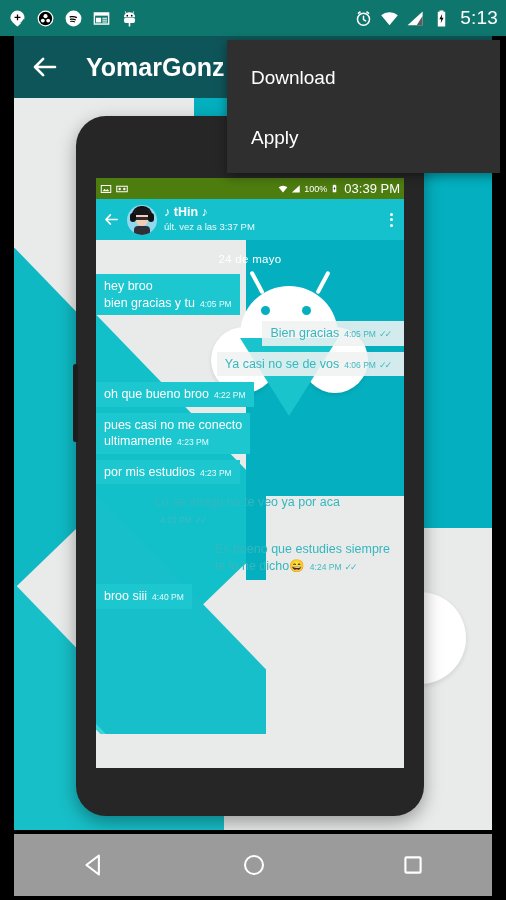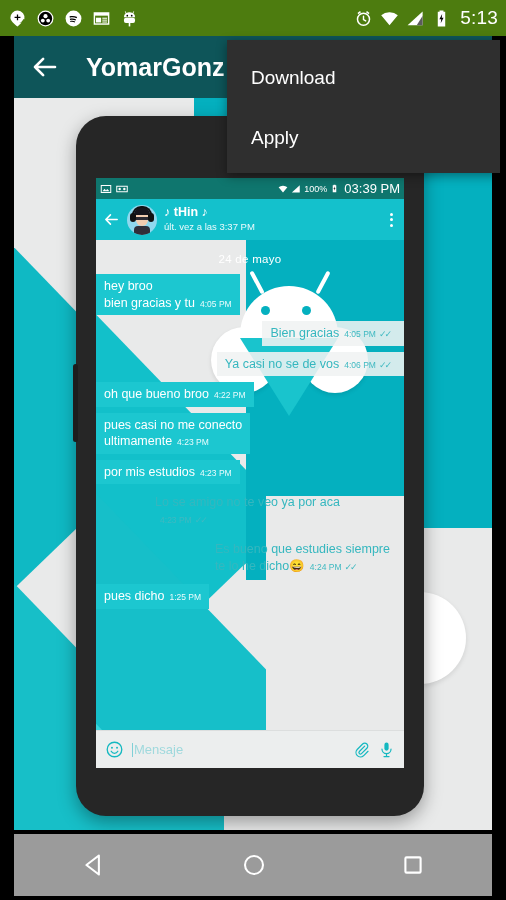--- a/index.html
+++ b/index.html
@@ -7,21 +7,21 @@
     width:506px; height:900px;
     background:#000;
     font-family:"Liberation Sans", sans-serif;
     overflow:hidden;
   }
   #screen { position:relative; width:506px; height:900px; background:#000; overflow:hidden; }
 
   
   .sysbar {
     position:absolute; left:0; top:0; width:506px; height:36px;
-    background:#4d7c0f; display:flex; align-items:center;
+    background:#0f766e; display:flex; align-items:center;
     padding:0 8px;
   }
   .sysbar .left { display:flex; align-items:center; gap:9px; }
   .sysbar .right { margin-left:auto; display:flex; align-items:center; gap:7px; }
   .sysicon { width:19px; height:19px; display:block; }
   .sysclock { color:#fff; font-size:19px; font-weight:400; letter-spacing:.2px; margin-left:2px; }
 
   
   .appbar {
     position:absolute; left:14px; top:36px; width:478px; height:62px;
@@ -86,21 +86,21 @@
   .btn-side { position:absolute; left:-3px; width:5px; background:#1d1d1d; border-radius:3px; }
   .btn-side.v { top:248px; height:78px; }
 
   .pscreen {
     position:absolute; left:20px; top:62px; width:308px; height:590px;
     background:#e9eaea; overflow:hidden;
   }
 
   
   .pstatus {
-    height:21px; background:#0f766e; display:flex; align-items:center; padding:0 4px; color:#fff;
+    height:21px; background:#4d7c0f; display:flex; align-items:center; padding:0 4px; color:#fff;
   }
   .pstatus .l { display:flex; align-items:center; gap:4px; }
   .pstatus .r { margin-left:auto; display:flex; align-items:center; gap:3px; }
   .pstatus .pct { font-size:9px; }
   .pstatus .clk { font-size:13px; margin-left:2px; }
 
   
   .chathdr {
     height:41px; background:#14c1cc; display:flex; align-items:center; padding:0 7px; gap:7px;
   }
@@ -385,42 +385,26 @@
                   <div class="bub in"><span class="txt">por mis estudios</span><span class="meta"><span>4:23 PM</span></span></div>
                 </div>
                 <div class="row out">
                   <div class="bub out ghost"><span class="txt">Lo se amigo no te veo ya por aca</span><span class="meta"><span>4:23 PM</span><span class="tick">✓✓</span></span></div>
                 </div>
                 <div class="row out">
                   <div class="bub out ghost"><span class="txt">Es bueno que estudies siempre
 te lo he dicho😄</span><span class="meta"><span>4:24 PM</span><span class="tick">✓✓</span></span></div>
                 </div>
                 <div class="row in">
-                  <div class="bub in"><span class="txt">pues dicho</span><span class="meta"><span>1:25 PM</span></span></div>
+                  <div class="bub in"><span class="txt">broo siii</span><span class="meta"><span>4:40 PM</span></span></div>
                 </div>
               </div>
           </div>
         </div>
 
-        <div class="composer">
-          <svg width="19" height="19" viewBox="0 0 24 24">
-            <circle cx="12" cy="12" r="9.2" fill="none" stroke="#14b8c0" stroke-width="1.7"></circle>
-            <circle cx="8.8" cy="9.8" r="1.2" fill="#14b8c0"></circle>
-            <circle cx="15.2" cy="9.8" r="1.2" fill="#14b8c0"></circle>
-            <path d="M7.8 14.2c1 1.8 2.5 2.6 4.2 2.6s3.2-.8 4.2-2.6" stroke="#14b8c0" stroke-width="1.6" fill="none" stroke-linecap="round"></path>
-          </svg>
-          <div class="ph"><span class="cursor"></span><span>Mensaje</span></div>
-          <svg width="17" height="17" viewBox="0 0 24 24">
-            <path d="M16.5 7.2 9 14.8a2.1 2.1 0 0 0 3 3l7.6-7.6a4.2 4.2 0 0 0-6-6L5.9 12a6.3 6.3 0 0 0 8.9 8.9l6.4-6.4" stroke="#14b8c0" stroke-width="1.7" fill="none" stroke-linecap="round" stroke-linejoin="round"></path>
-          </svg>
-          <svg width="17" height="17" viewBox="0 0 24 24">
-            <rect x="9" y="2.2" width="6" height="11.4" rx="3" fill="#14b8c0"></rect>
-            <path d="M5.6 11.4a6.4 6.4 0 0 0 12.8 0M12 17.8V22M8.4 22h7.2" stroke="#14b8c0" stroke-width="1.7" fill="none" stroke-linecap="round"></path>
-          </svg>
-        </div>
 
       </div>
     </div>
   </div>
 
   <div class="botpad"></div>
 
   <div class="menu">
     <div class="mi">Download</div>
     <div class="mi">Apply</div>

